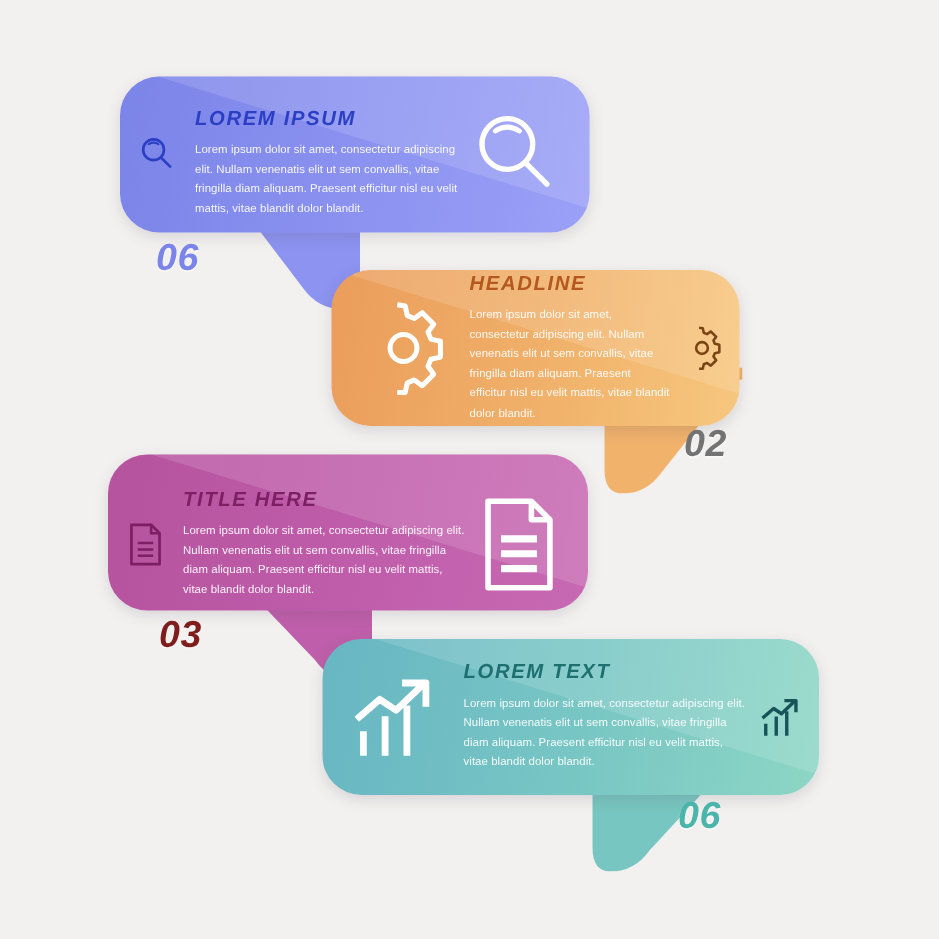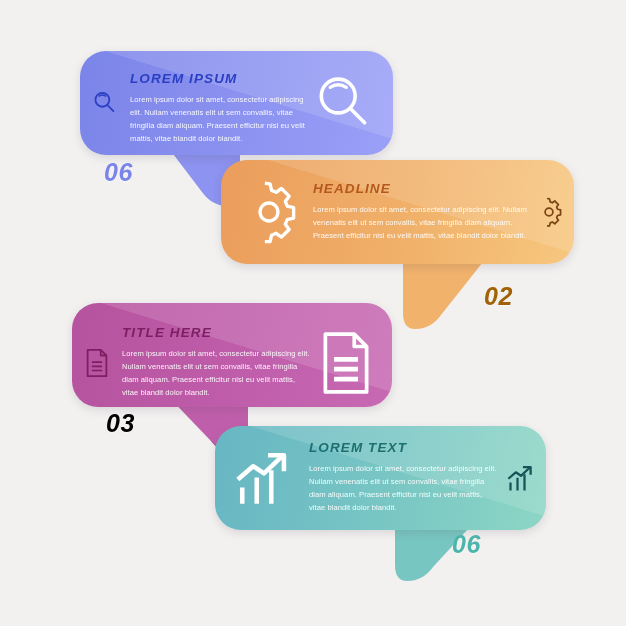--- a/index.html
+++ b/index.html
@@ -96,21 +96,21 @@
     </div>
     <div class="num" style="left:104px;top:160px;color:#7b84e8;">06</div>
   </div>
 
   <div class="step">
     <div class="tail" style="left:395px;top:245px;">
       <svg width="100" height="84" viewBox="0 0 100 84">
         <path d="M100 0 H8 Q8 0 8 14 L8 68 Q8 84 20 84 Q36 84 46 70 L84 22 Q94 8 100 8 Z" fill="#f1b26c"></path>
       </svg>
     </div>
-    <div class="bubble" style="left:221px;top:160px;width:353px;height:104px;
+    <div class="bubble" style="left:221px;top:180px;width:272px;height:104px;
                 background:linear-gradient(100deg,#eb9d5c 0%,#f0b069 52%,#f7c77f 100%);">
       <div class="sheen"></div>
       <div class="content" style="padding:0 10px 0 8px;">
         <span class="icon-big" style="margin-left:8px;">
           <svg width="64" height="64" viewBox="0 0 40 40" fill="none" stroke="#ffffff" stroke-width="2.1" stroke-linejoin="round">
             <path d="M20 4.6 l3.3 .5 .9 4.0 2.9 1.2 3.3-2.4 2.4 2.4 2.4 2.4 -2.4 3.3 1.2 2.9 4.0 .9 0 3.3 0 3.3 -4.0 .9 -1.2 2.9 2.4 3.3 -2.4 2.4 -2.4 2.4 -3.3-2.4 -2.9 1.2 -.9 4.0 -3.3 0" transform="translate(-2.6,-2.6)"></path>
             <circle cx="20" cy="20" r="5.6"></circle>
           </svg>
         </span>
         <div class="textcol" style="padding:0 6px 0 12px;">
@@ -118,21 +118,21 @@
           <div class="body">Lorem ipsum dolor sit amet, consectetur adipiscing elit. Nullam venenatis elit ut sem convallis, vitae fringilla diam aliquam. Praesent efficitur nisl eu velit mattis, vitae blandit dolor blandit.</div>
         </div>
         <span class="icon-small">
           <svg width="30" height="30" viewBox="0 0 40 40" fill="none" stroke="#7a4414" stroke-width="2.3" stroke-linejoin="round">
             <path d="M20 4.6 l3.3 .5 .9 4.0 2.9 1.2 3.3-2.4 2.4 2.4 2.4 2.4 -2.4 3.3 1.2 2.9 4.0 .9 0 3.3 0 3.3 -4.0 .9 -1.2 2.9 2.4 3.3 -2.4 2.4 -2.4 2.4 -3.3-2.4 -2.9 1.2 -.9 4.0 -3.3 0" transform="translate(-2.6,-2.6)"></path>
             <circle cx="20" cy="20" r="5.2"></circle>
           </svg>
         </span>
       </div>
     </div>
-    <div class="num" style="left:484px;top:284px;color:#a16207;">02</div>
+    <div class="num" style="left:456px;top:284px;color:#737373;">02</div>
   </div>
 
   <div class="step">
     <div class="tail" style="left:148px;top:372px;">
       <svg width="110" height="82" viewBox="0 0 110 82">
         <path d="M0 0 H100 Q100 0 100 14 L100 66 Q100 82 88 82 Q72 82 62 68 L16 20 Q6 8 0 8 Z" fill="#bf5fab"></path>
       </svg>
     </div>
     <div class="bubble" style="left:72px;top:303px;width:320px;height:104px;
                 background:linear-gradient(100deg,#b6539f 0%,#bf5daa 52%,#c869b3 100%);">
@@ -155,21 +155,21 @@
           <svg width="56" height="66" viewBox="0 0 26 32" fill="none" stroke="#ffffff" stroke-width="1.8" stroke-linejoin="round">
             <path d="M3 2 H17 L23 8 V30 H3 Z"></path>
             <path d="M17 2 V8 H23"></path>
             <line x1="7.2" y1="14.2" x2="18.8" y2="14.2" stroke-width="2.3"></line>
             <line x1="7.2" y1="19" x2="18.8" y2="19" stroke-width="2.3"></line>
             <line x1="7.2" y1="23.8" x2="18.8" y2="23.8" stroke-width="2.3"></line>
           </svg>
         </span>
       </div>
     </div>
-    <div class="num" style="left:106px;top:411px;color:#000000;">03</div>
+    <div class="num" style="left:106px;top:411px;color:#7f1d1d;">03</div>
   </div>
 
   <div class="step">
     <div class="tail" style="left:385px;top:495px;">
       <svg width="110" height="86" viewBox="0 0 110 86">
         <path d="M110 0 H10 Q10 0 10 14 L10 70 Q10 86 22 86 Q38 86 48 72 L94 22 Q104 8 110 8 Z" fill="#78c6c1"></path>
       </svg>
     </div>
     <div class="bubble" style="left:215px;top:426px;width:331px;height:104px;
                 background:linear-gradient(100deg,#67b6c3 0%,#78c6c4 52%,#8dd6c5 100%);">

